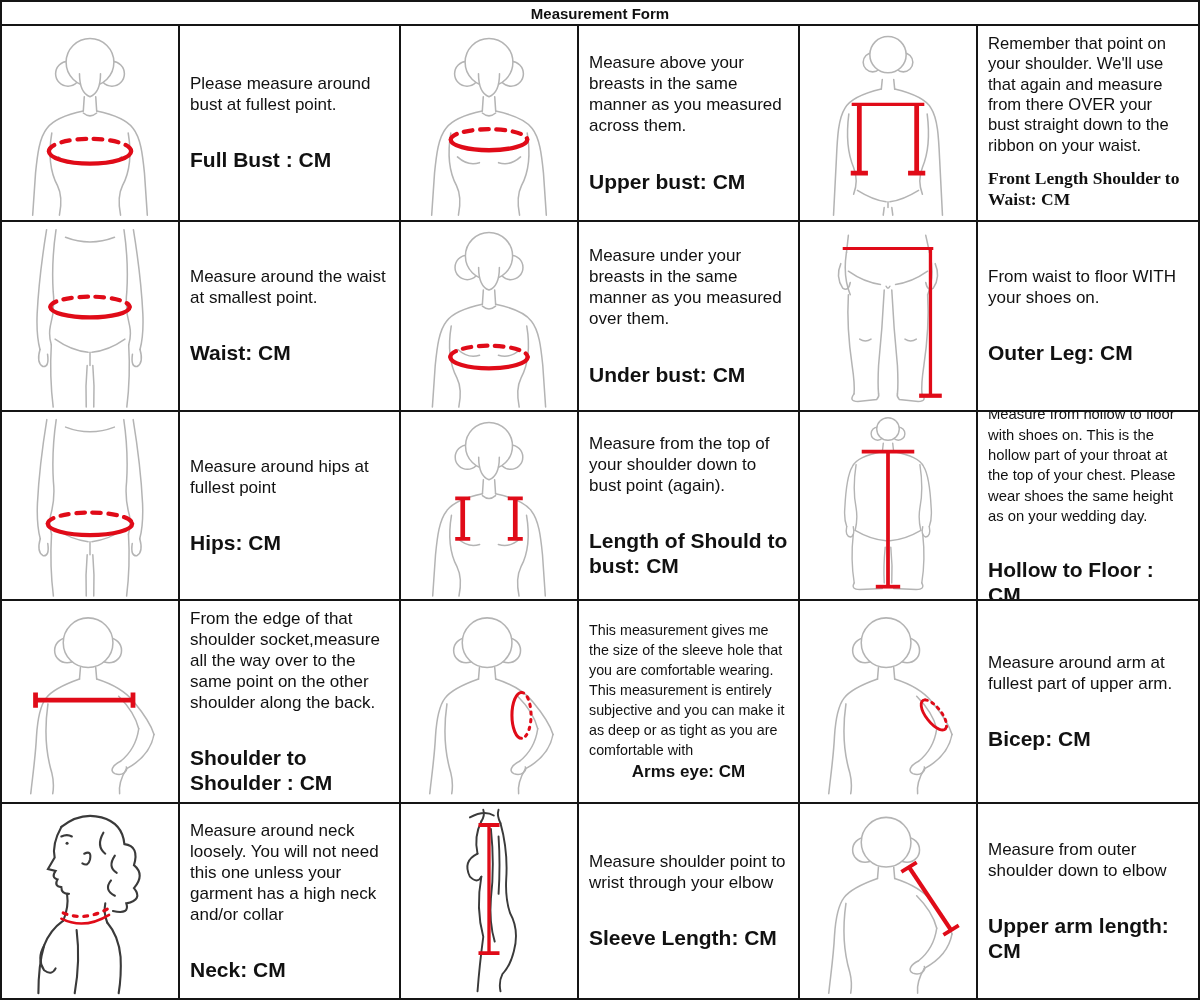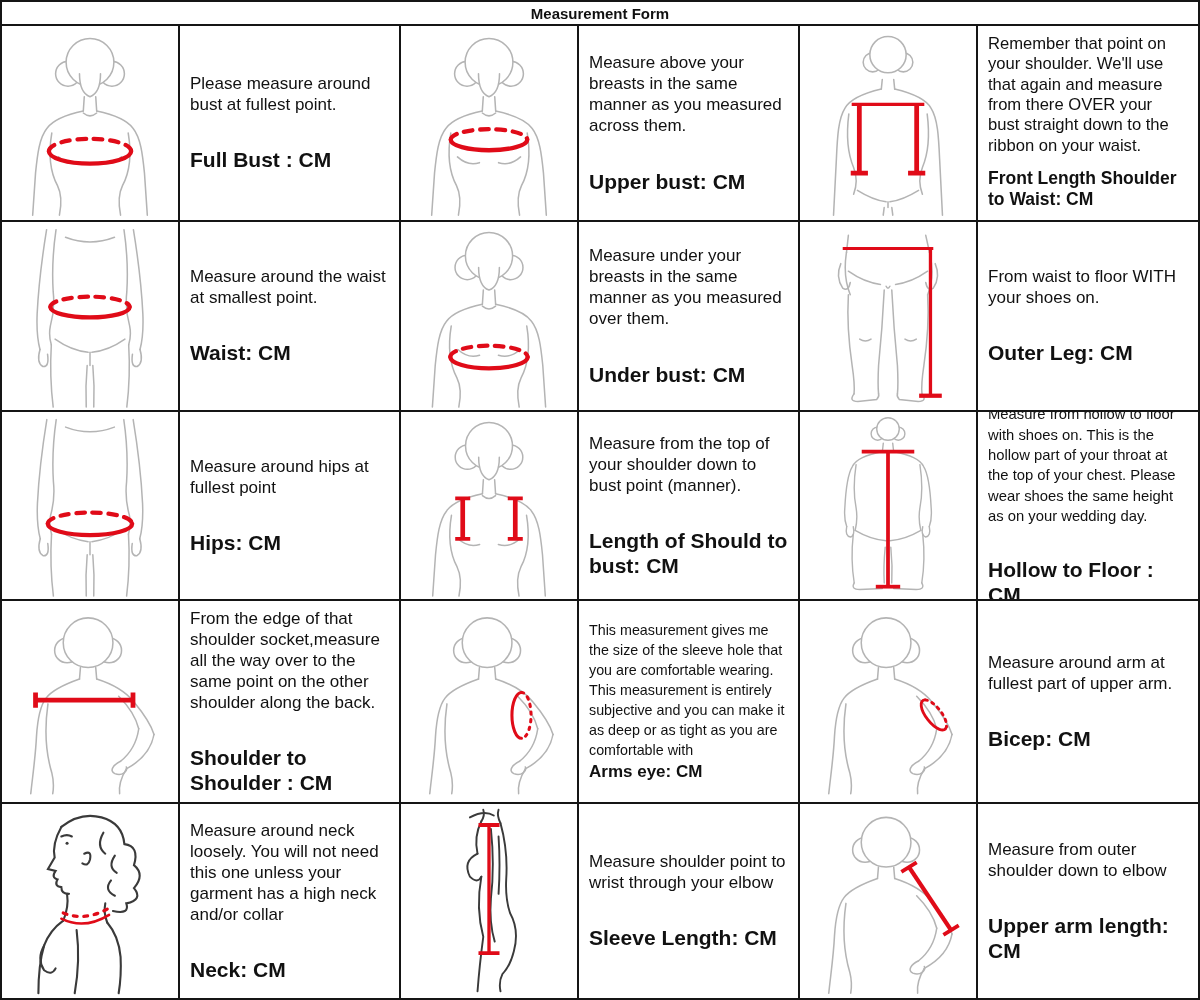--- a/index.html
+++ b/index.html
@@ -16,24 +16,24 @@
   .cell:nth-child(6n){border-right:none;}
   .row-last{border-bottom:none;}
   .fig-cell{display:flex;align-items:center;justify-content:center;padding:2px;}
   .fig-cell svg{width:100%;height:100%;}
   .text-cell{display:flex;flex-direction:column;justify-content:center;
     gap:32px;padding:6px 10px;}
   .desc{margin:0;font-size:17px;line-height:1.24;}
   .label{margin:0;font-size:21px;font-weight:bold;line-height:1.2;}
   .tight{gap:12px;padding-top:4px;}
   .tight .desc{font-size:16.6px;line-height:1.23;}
-  .tight .label{font-size:17.5px;}
+  .tight .label{font-size:17.5px;font-family:Liberation Serif, serif;}
   .small{gap:2px;}
   .small .desc{font-size:14.3px;line-height:1.4;font-weight:500;}
-  .small .label{font-size:17px;}
+  .small .label{font-size:17px;text-align:center;}
   .small2{gap:30px;}
   .small2 .desc{font-size:14.8px;line-height:1.38;}
 </style>
 </head>
 <body>
 
 <svg width="0" height="0" style="position:absolute" aria-hidden="true">
   <defs>
 
     <g id="front-fig" fill="none" stroke="#b4b4b4" stroke-width="1.6" stroke-linecap="round">
@@ -207,21 +207,21 @@
       <svg viewBox="0 0 180 195">
           <use href="#front-fig"></use>
         <g stroke="#e00b18" fill="none" stroke-linecap="butt">
           <path d="M62,90 L62,133 M118,90 L118,133" stroke-width="5"></path>
           <path d="M54,90 L70,90 M110,90 L126,90" stroke-width="4"></path>
           <path d="M54,133 L70,133 M110,133 L126,133" stroke-width="4"></path>
         </g>
         </svg>
     </div>
     <div class="cell text-cell">
-      <p class="desc">Measure from the top of your shoulder down to bust point (manner).</p>
+      <p class="desc">Measure from the top of your shoulder down to bust point (again).</p>
       <p class="label">Length of Should to bust:  CM</p>
     </div>
     <div class="cell fig-cell">
       <svg viewBox="0 0 180 195">
         <g fill="none" stroke="#b4b4b4" stroke-width="1.5" stroke-linecap="round">
           <circle cx="79" cy="21" r="7" fill="#fff"></circle>
             <circle cx="101" cy="21" r="7" fill="#fff"></circle>
           <circle cx="90" cy="16" r="12" fill="#fff"></circle>
           <path d="M85,31 L84,40 M95,31 L96,40"></path>
           <path d="M84,40 C66,44 56,48 52,56 C47,64 45,80 44,100 Q43,112 46,120"></path>

